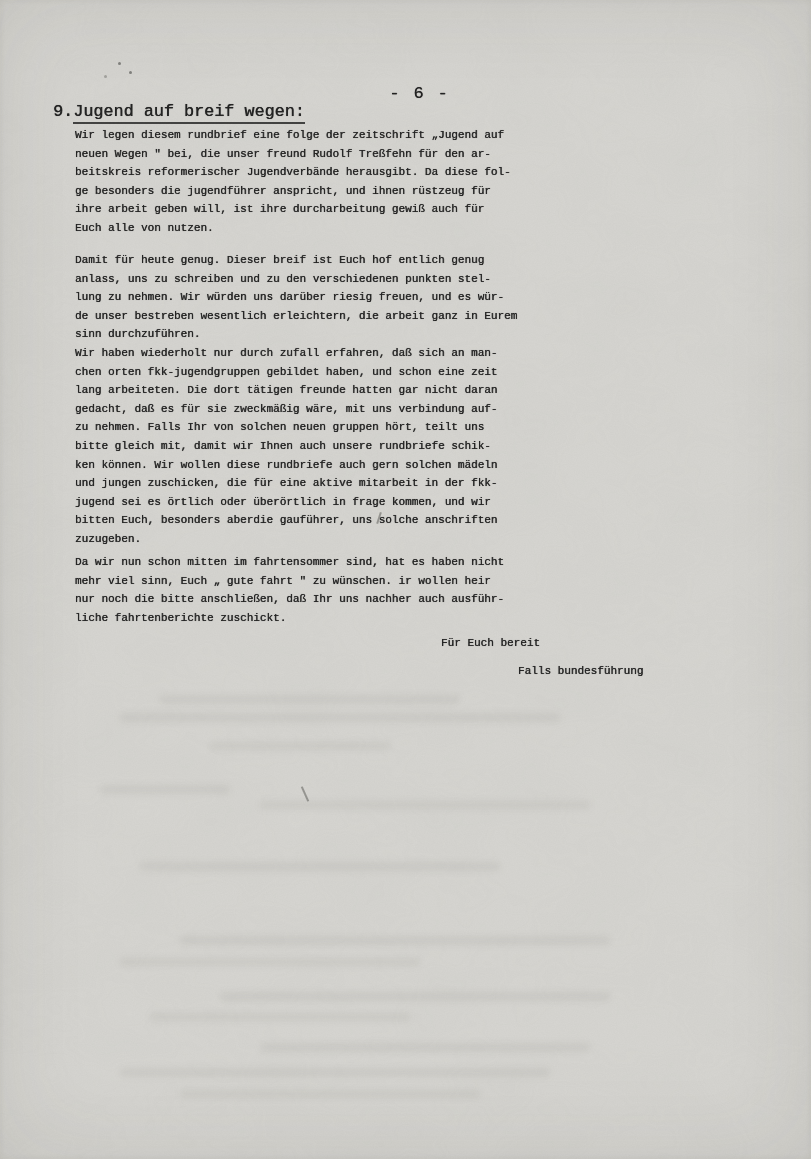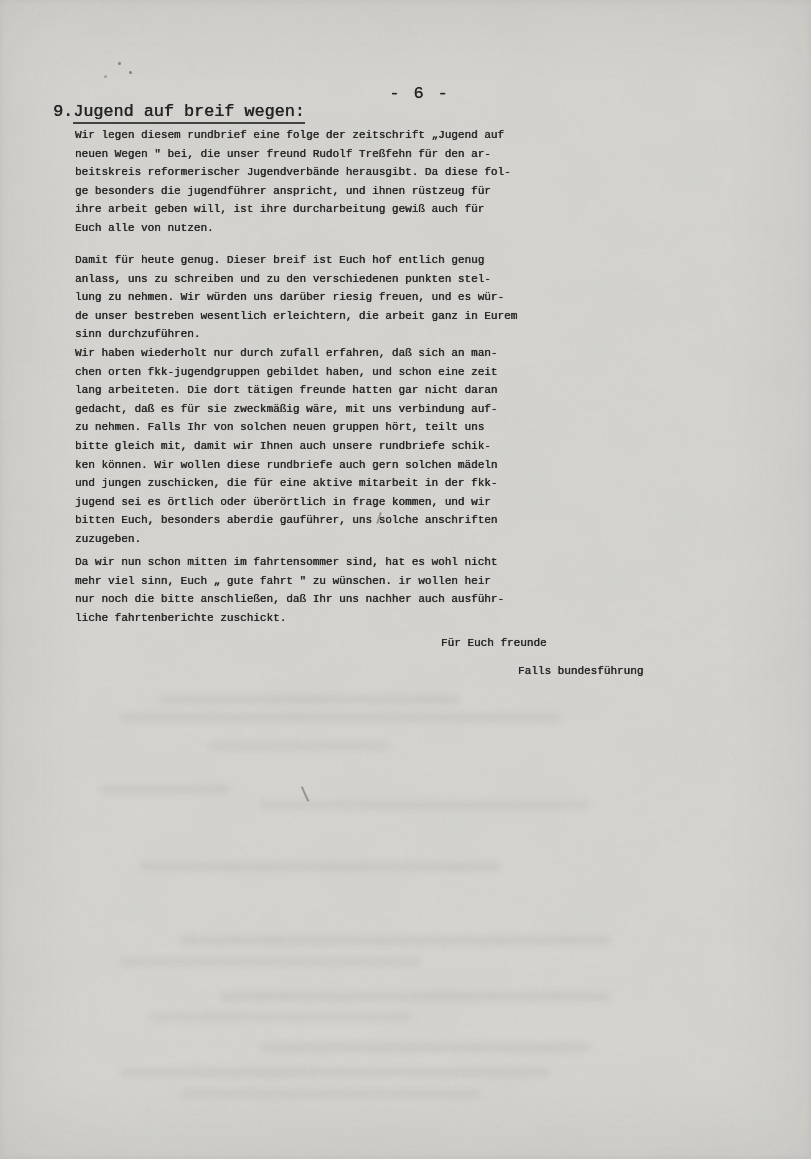--- a/index.html
+++ b/index.html
@@ -90,26 +90,26 @@
 ken können. Wir wollen diese rundbriefe auch gern solchen mädeln
 und jungen zuschicken, die für eine aktive mitarbeit in der fkk-
 jugend sei es örtlich oder überörtlich in frage kommen, und wir
 bitten Euch, besonders aberdie gauführer, uns solche anschriften
 zuzugeben.</div>
   <div class="para para-2 typed">Damit für heute genug. Dieser breif ist Euch hof entlich genug
 anlass, uns zu schreiben und zu den verschiedenen punkten stel-
 lung zu nehmen. Wir würden uns darüber riesig freuen, und es wür-
 de unser bestreben wesentlich erleichtern, die arbeit ganz in Eurem
 sinn durchzuführen.</div>
-  <div class="para para-4 typed">Da wir nun schon mitten im fahrtensommer sind, hat es wohl nicht
+  <div class="para para-4 typed">Da wir nun schon mitten im fahrtensommer sind, hat es haben nicht
 mehr viel sinn, Euch „ gute fahrt " zu wünschen.  ir wollen heir
 nur noch die bitte anschließen, daß Ihr uns nachher auch ausführ-
 liche fahrtenberichte zuschickt.</div>
 
-  <div class="closing-1 typed">Für Euch freunde</div>
+  <div class="closing-1 typed">Für Euch bereit</div>
   <div class="closing-2 typed">Falls bundesführung</div>
 
   <div>
     <div class="smudge" style="top:695px;left:160px;width:300px;height:9px"></div>
     <div class="smudge" style="top:713px;left:120px;width:440px;height:9px"></div>
     <div class="smudge" style="top:742px;left:210px;width:180px;height:8px"></div>
     <div class="smudge" style="top:785px;left:100px;width:130px;height:9px"></div>
     <div class="smudge" style="top:801px;left:260px;width:330px;height:8px"></div>
     <div class="smudge" style="top:862px;left:140px;width:360px;height:9px"></div>
     <div class="smudge" style="top:936px;left:180px;width:430px;height:9px"></div>

